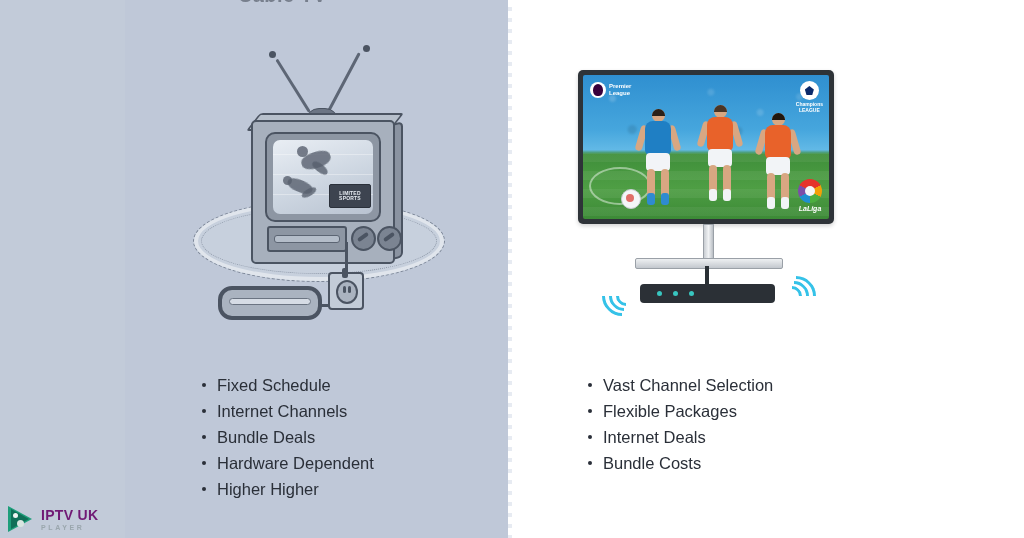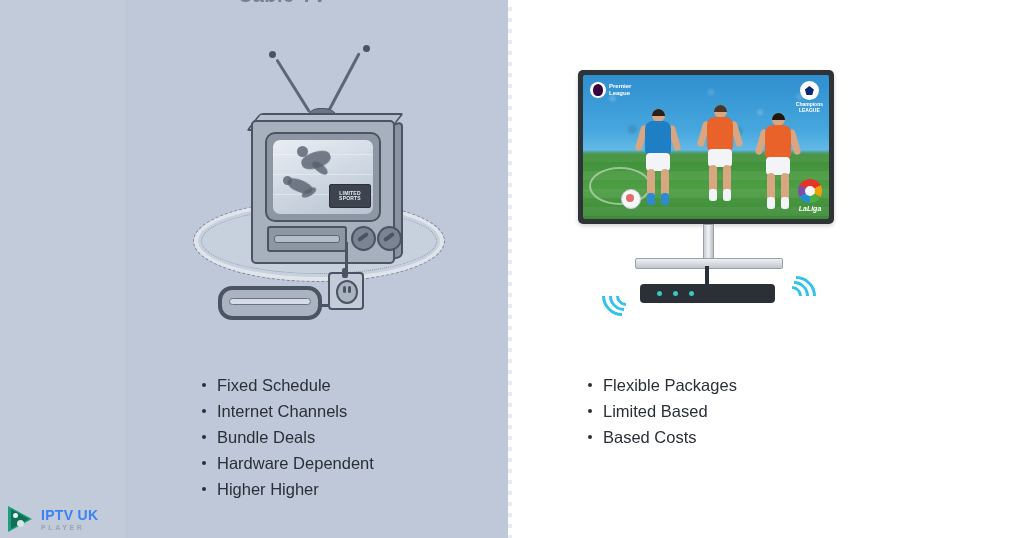--- a/index.html
+++ b/index.html
@@ -319,21 +319,21 @@
   }
   .logo-tri2{
     position:absolute;left:3px;top:3px;width:0;height:0;
     border-top:10px solid transparent;border-bottom:10px solid transparent;
     border-left:18px solid #0f6f58;
   }
   .logo-dot{position:absolute;border-radius:50%;background:#eef4f2;}
   .ld1{left:5px;top:7px;width:5px;height:5px;}
   .ld2{left:9px;top:14px;width:7px;height:7px;background:#d8e6e1;}
   .logo-text{display:flex;flex-direction:column;line-height:1;}
-  .logo-main{font-size:14px;font-weight:700;color:#3b82f6;letter-spacing:.3px;}
+  .logo-main{font-size:14px;font-weight:700;color:#701a75;letter-spacing:.3px;}
   .logo-sub{font-size:7px;font-weight:700;color:#9aa6ad;letter-spacing:2.6px;margin-top:2px;}
 </style>
 </head>
 <body>
 
 <div class="stage">
 
   <div class="panel-left"></div>
   <div class="panel-left-edge"></div>
   <div class="panel-right"></div>
@@ -483,23 +483,24 @@
 
   <ul class="bullets bullets-left">
     <li>Fixed Schedule</li>
     <li>Internet Channels</li>
     <li>Bundle Deals</li>
     <li>Hardware Dependent</li>
     <li>Higher Higher</li>
   </ul>
 
   <ul class="bullets bullets-right">
+    <li>Vast Channel Selection</li>
     <li>Flexible Packages</li>
-    <li>Limited Based</li>
-    <li>Based Costs</li>
+    <li>Internet Deals</li>
+    <li>Bundle Costs</li>
   </ul>
 
   <div class="logo">
     <div class="logo-mark">
       <div class="logo-tri"></div>
       <div class="logo-tri2"></div>
       <div class="logo-dot ld1"></div>
       <div class="logo-dot ld2"></div>
     </div>
     <div class="logo-text">

